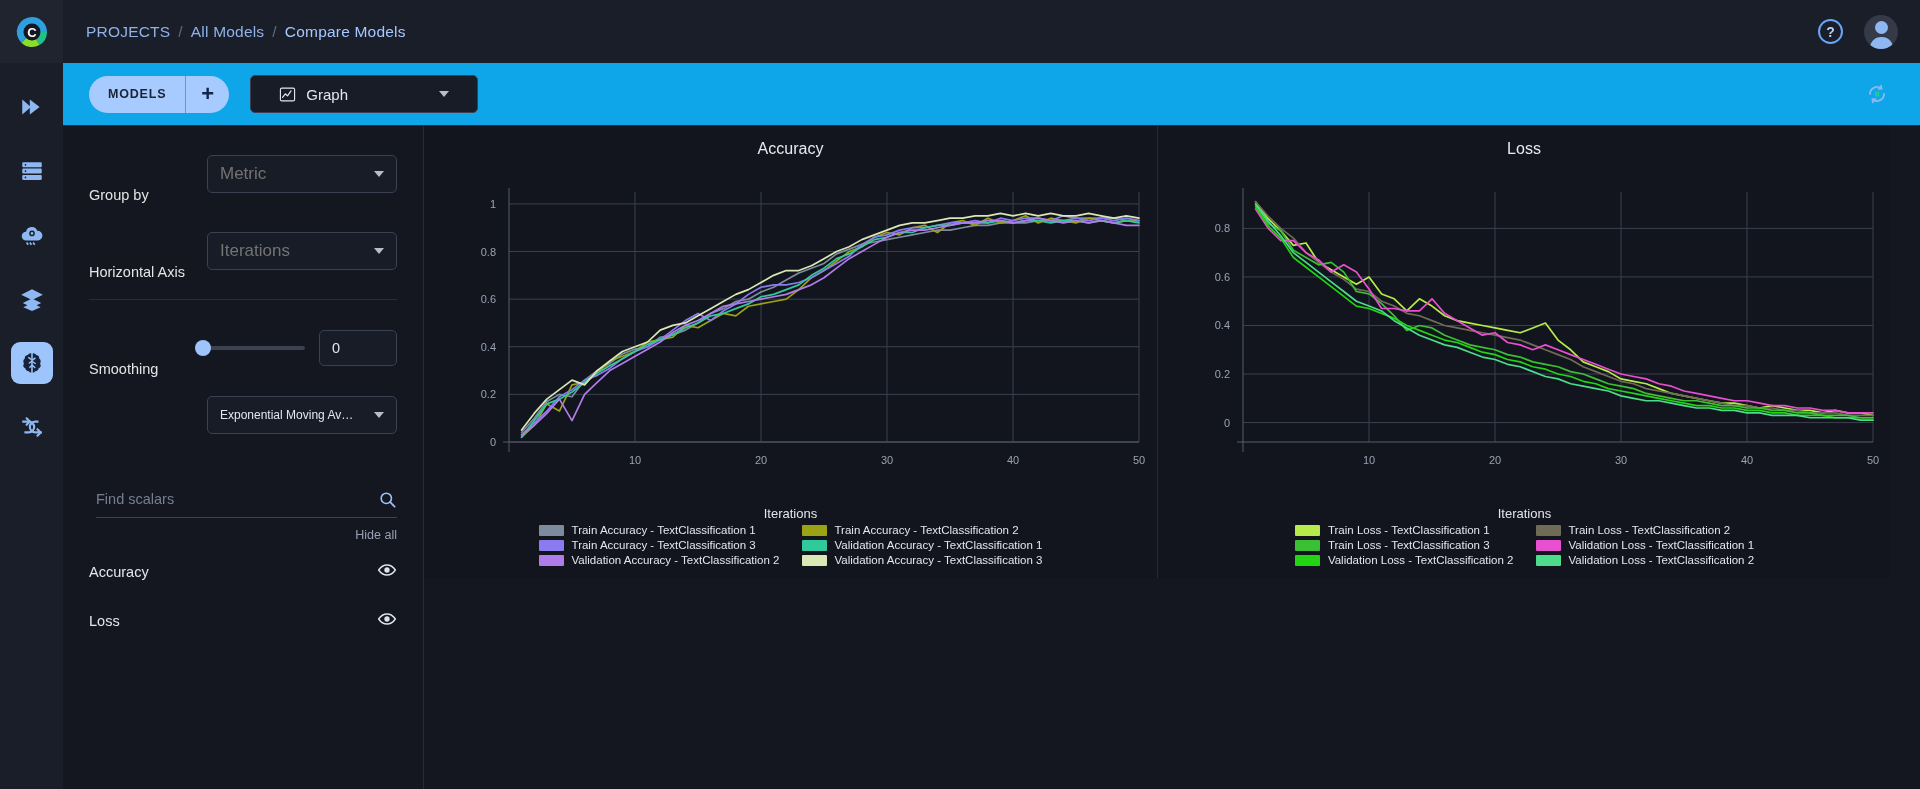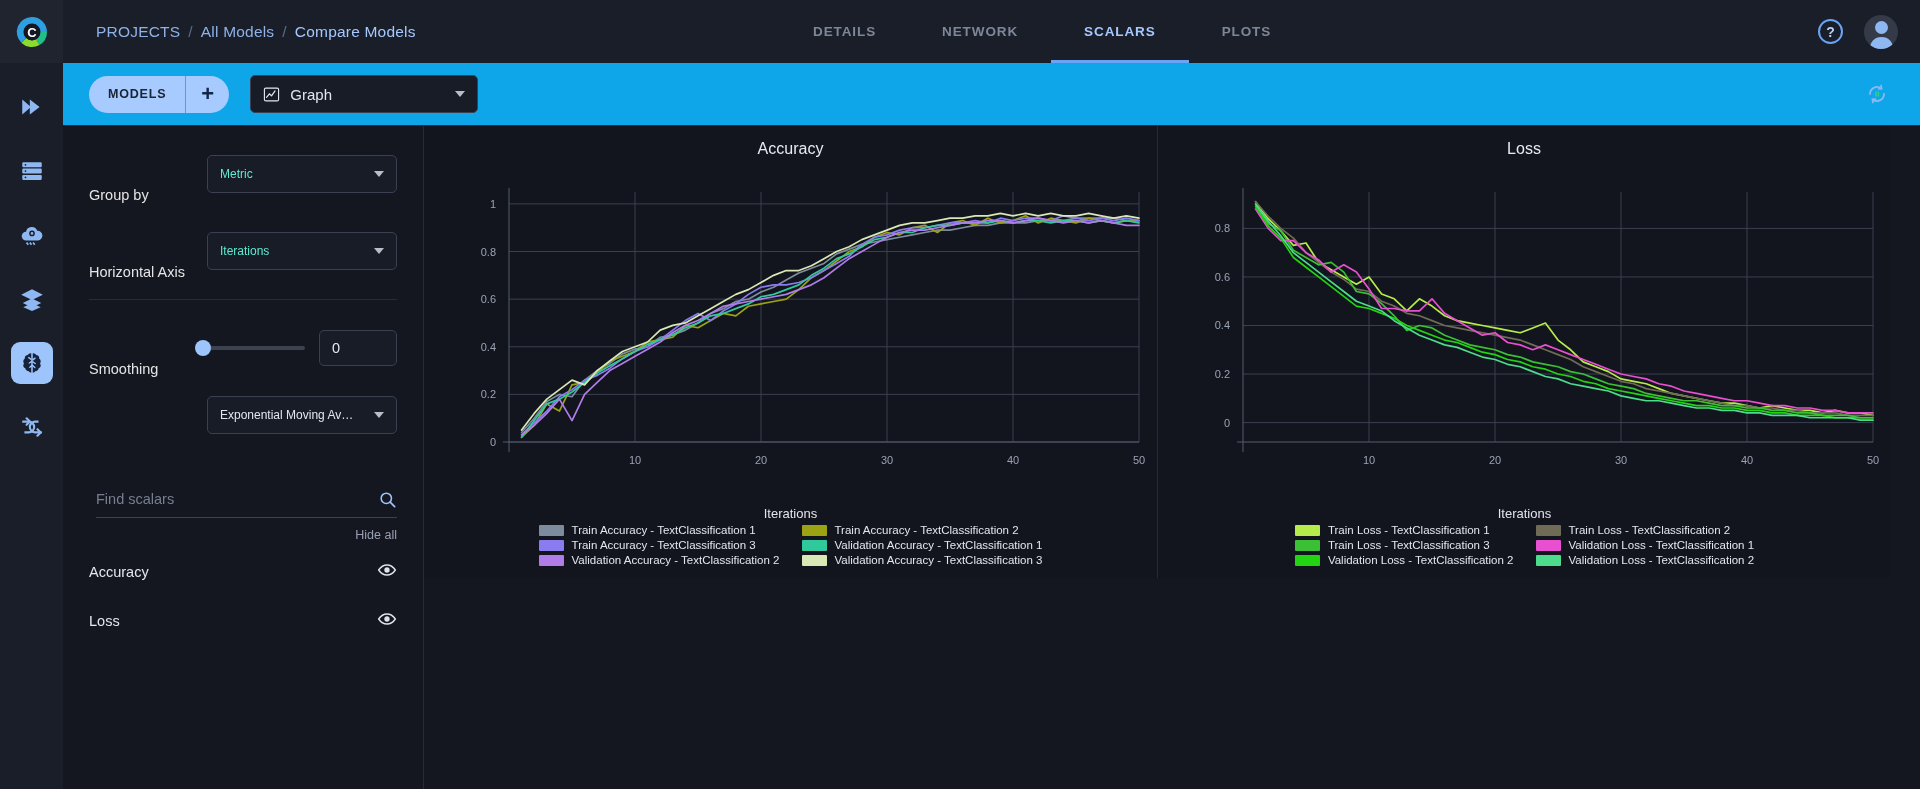--- a/index.html
+++ b/index.html
@@ -16,21 +16,21 @@
   .topbar {
     position: absolute; left: 0; top: 0; width: 1920px; height: 63px;
     background: #1a1e29;
     display: flex; align-items: center;
   }
   .logo-box {
     width: 63px; height: 63px; background: #20242f;
     display: flex; align-items: center; justify-content: center; flex: 0 0 63px;
   }
   .breadcrumb {
-    display: flex; align-items: center; margin-left: 33px;
+    display: flex; align-items: center; margin-left: 23px;
     font-size: 15.5px; letter-spacing: .2px;
   }
   .bc-item { color: #8fb2e8; text-decoration: none; }
   .bc-item.active { color: #a4c8ff; font-weight: normal; }
   .bc-sep { color: #5d6a86; margin: 0 8px; }
 
   .tabs {
     position: absolute; left: 780px; top: 0; height: 63px;
     display: flex; align-items: stretch;
   }
@@ -98,21 +98,21 @@
     font-size: 12.5px; font-weight: bold; letter-spacing: .8px; color: #1b2433;
   }
   .models-pill .divider { width: 1px; background: #6f93c9; }
   .models-pill .plus {
     display: flex; align-items: center; justify-content: center;
     width: 43px; font-size: 22px; color: #12264a; font-weight: bold;
   }
   .graph-select {
     margin-left: 21px; width: 228px; height: 38px;
     border: 1px solid #3b4152; border-radius: 5px;
-    display: flex; align-items: center; padding: 0 12px; cursor: pointer;
+    display: flex; align-items: center; padding: 0 28px; cursor: pointer;
     background: #181c26;
   }
   .graph-select .gtxt { font-size: 15px; color: #e3e6ee; margin-left: 10px; flex: 1; }
   .caret {
     width: 0; height: 0; border-left: 5px solid transparent;
     border-right: 5px solid transparent; border-top: 6px solid #b8bdcb;
   }
   .refresh-btn {
     position: absolute; right: 30px; width: 26px; height: 26px; cursor: pointer;
     display: flex; align-items: center; justify-content: center;
@@ -125,21 +125,21 @@
   }
   .row {
     display: flex; align-items: center; padding: 0 26px; margin-top: 18px;
   }
   .row .rlabel { width: 118px; font-size: 14.5px; color: #e5e5e5; margin-top: 43px; }
   .sel {
     flex: 1; height: 38px; border: 1px solid #3b4152; border-radius: 5px;
     display: flex; align-items: center; padding: 0 12px; cursor: pointer;
     background: #181c26;
   }
-  .sel .stxt { flex: 1; font-size: 12px; color: #5eead4; }
+  .sel .stxt { flex: 1; font-size: 17px; color: #737373; }
   .hr { height: 1px; background: #272c39; margin: 19px 26px 0 26px; }
 
   .slider-wrap { flex: 1; display: flex; align-items: center; gap: 14px; }
   .slider {
     position: relative; width: 108px; height: 4px; border-radius: 2px;
     background: #3c4250; cursor: pointer;
   }
   .slider .knob {
     position: absolute; left: -2px; top: -6px; width: 16px; height: 16px;
     border-radius: 50%; background: #9dc4fb;
@@ -222,26 +222,20 @@
     </div>
 
     <div class="breadcrumb">
       <span class="bc-item">PROJECTS</span>
       <span class="bc-sep">/</span>
       <span class="bc-item">All Models</span>
       <span class="bc-sep">/</span>
       <span class="bc-item active">Compare Models</span>
     </div>
 
-    <div class="tabs">
-      <div class="tab">DETAILS</div>
-      <div class="tab">NETWORK</div>
-      <div class="tab active">SCALARS</div>
-      <div class="tab">PLOTS</div>
-    </div>
 
     <div class="topright">
       <div class="help-icon">?</div>
       <div class="avatar">
         <span class="head"></span>
         <span class="body"></span>
       </div>
     </div>
   </div>
 

